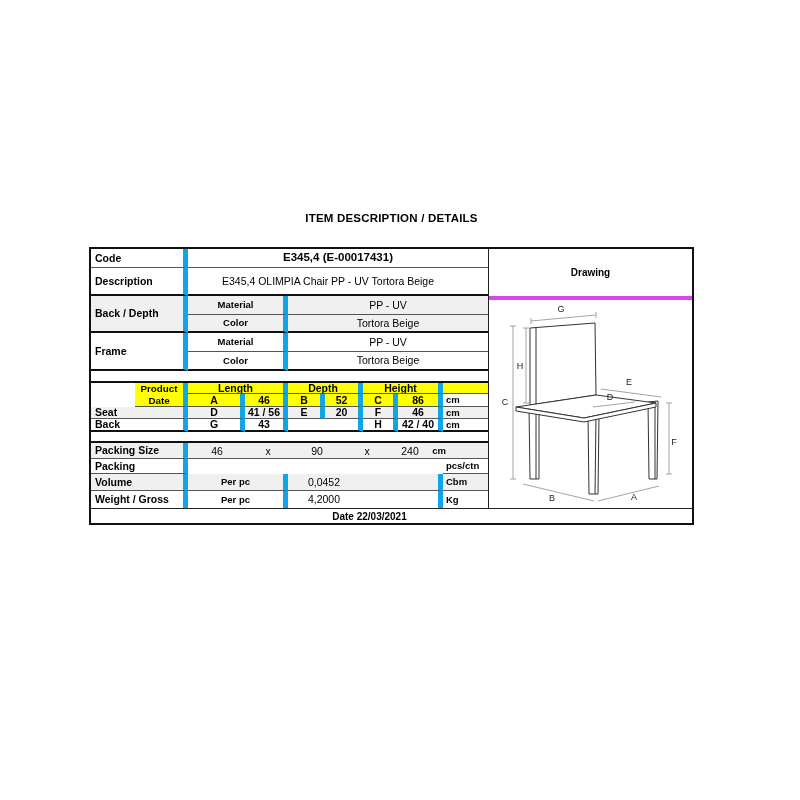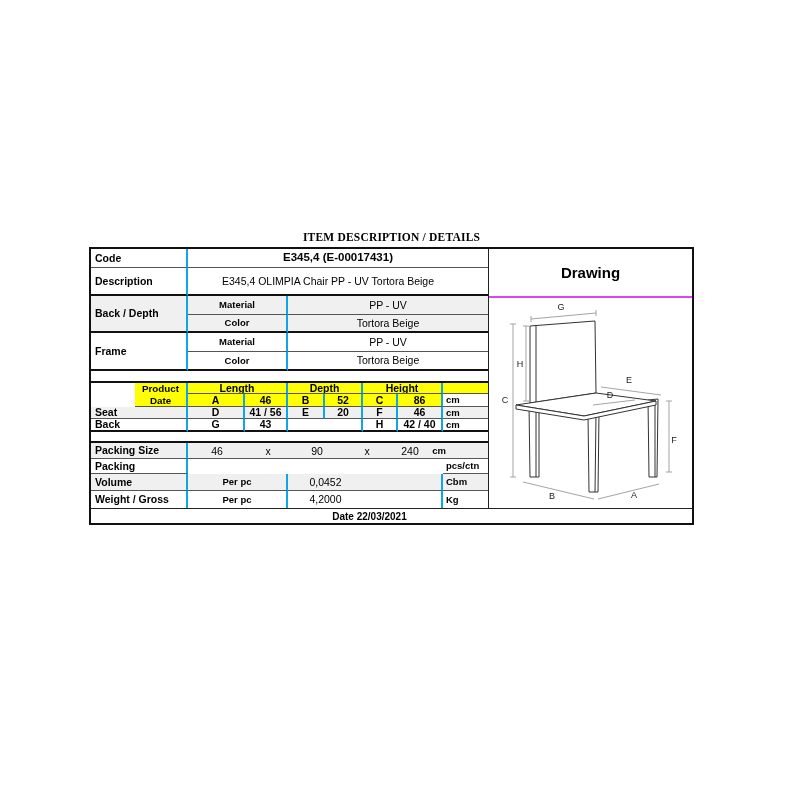--- a/index.html
+++ b/index.html
@@ -1,30 +1,30 @@
 <!DOCTYPE html>
 <html><head>
 <meta charset="utf-8">
 <style>
   html,body{margin:0;padding:0;background:#fff;}
   body{width:800px;height:800px;position:relative;
        font-family:"Liberation Sans","DejaVu Sans",sans-serif;color:#000;}
 
-  .title{position:absolute;left:89px;top:231px;width:605px;text-align:center;
-         font-size:11.5px;font-weight:bold;letter-spacing:.2px;font-family:Liberation Serif, serif;}
+  .title{position:absolute;left:89px;top:212px;width:605px;text-align:center;
+         font-size:11.5px;font-weight:bold;letter-spacing:.2px;}
 
   .sheet{position:absolute;left:89px;top:247px;width:601px;border:2px solid #111;
          background:#fff;display:flex;flex-direction:column;}
   .main{display:flex;}
 
   
   .grid{width:397px;display:grid;border-right:1px solid #222;
         grid-template-columns:97px 57px 43px 37px 38px 35px 45px 45px;
         grid-template-rows:19px 28px 19px 18px 19px 19px 12px 11px 13px 12px 13px 11px 16px 15px 17px 17px;}
-  .c{border-right:2px solid #0ea5e9;border-bottom:1px solid #555;
+  .c{border-right:5px solid #0ea5e9;border-bottom:1px solid #555;
      display:flex;align-items:center;justify-content:center;
      font-size:10.5px;line-height:1;overflow:hidden;background:#fff;}
   .lastcol{border-right:none;}
   .tb{border-bottom:2px solid #111;}
   .nb{border-bottom:none;}
   .s2{grid-column:span 2}.s4{grid-column:span 4}.s5{grid-column:span 5}
   .s6{grid-column:span 6}.s7{grid-column:span 7}.s8{grid-column:span 8}
   .r2{grid-row:span 2}
   .label{justify-content:flex-start;padding-left:4px;font-weight:bold;}
   .bold{font-weight:bold;}
@@ -36,22 +36,22 @@
   .two-line span{display:block;line-height:1.15;}
   .desc{padding-right:20px;}
   .packval{padding-right:75px;margin-top:44px;}
   .volval{padding-right:78px;}
   .psv{position:relative;}
   .psv span{position:absolute;top:50%;transform:translate(-50%,-50%);font-size:10.5px;}
   .psv .u{font-size:9.5px;font-weight:bold;}
 
   
   .drawing-panel{flex:1;display:flex;flex-direction:column;}
-  .drawing-header{height:47px;border-bottom:2px solid #d946ef;display:flex;
-                  align-items:center;justify-content:center;font-weight:bold;font-size:15px;}
+  .drawing-header{height:47px;border-bottom:4px solid #d946ef;display:flex;
+                  align-items:center;justify-content:center;font-weight:bold;font-size:10px;}
   .drawing-area{flex:1;position:relative;}
   .drawing-area svg{position:absolute;left:0;top:0;}
 
   .date-row{height:14px;border-top:1px solid #222;display:flex;align-items:center;
             justify-content:center;font-weight:bold;font-size:10px;padding-right:44px;}
 </style>
 </head>
 <body>
 
 <div class="title">ITEM DESCRIPTION / DETAILS</div>

